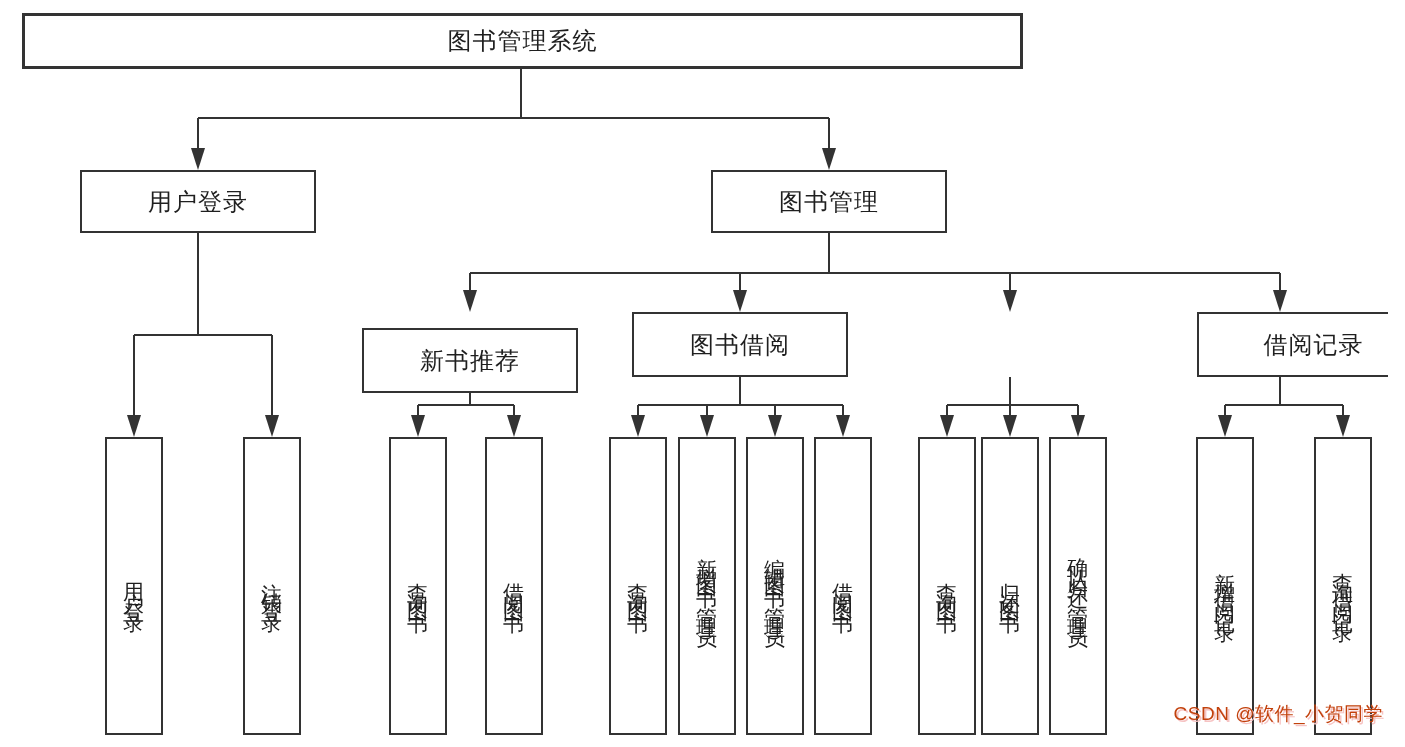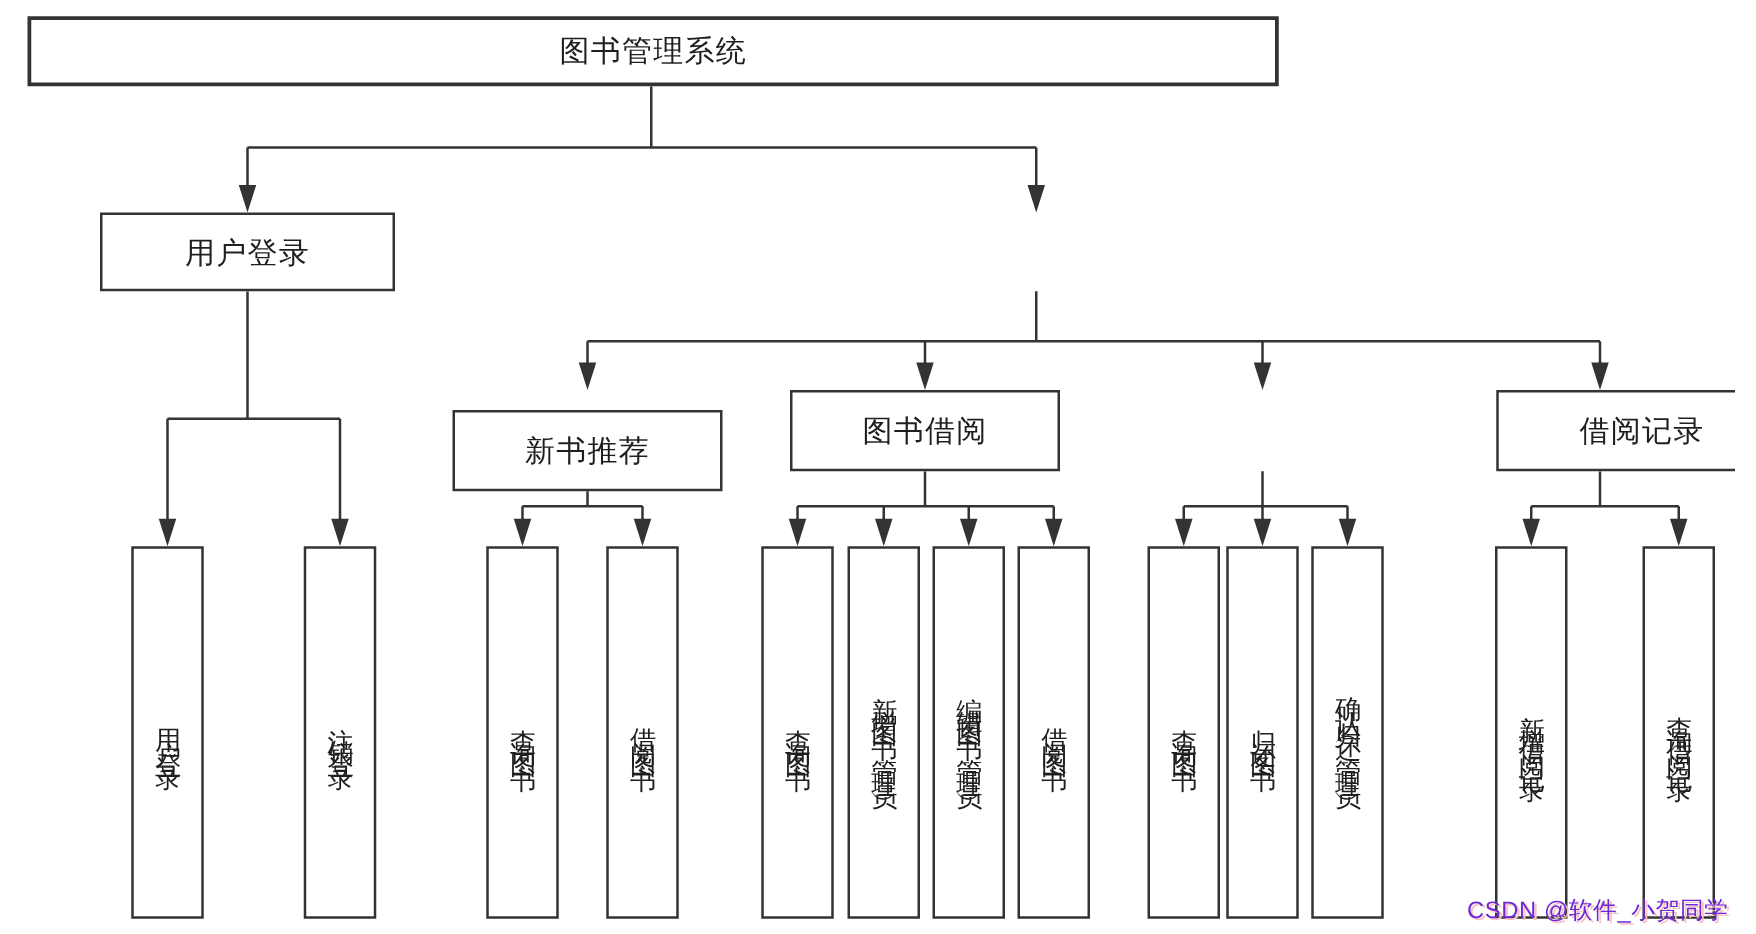--- a/index.html
+++ b/index.html
@@ -61,23 +61,23 @@
   #lf-6  { left: 746px; }
   #lf-7  { left: 814px; }
   #lf-8  { left: 918px; }
   #lf-9  { left: 981px; }
   #lf-10 { left: 1049px; }
   #lf-11 { left: 1196px; }
   #lf-12 { left: 1314px; }
   .watermark {
     position: absolute;
     right: 5px;
-    bottom: 6px;
+    bottom: 20px;
     font-size: 19px;
-    color: #6d28d9;
+    color: #c2410c;
     text-shadow: 2px 2px 0 #f6c3c3;
     letter-spacing: 0.5px;
     z-index: 5;
     white-space: nowrap;
     margin-left: 20px;
   }
 </style>
 </head>
 <body>
 
@@ -149,20 +149,23 @@
     </g>
   </svg>
 
   <div class="box h root" id="n-root">
     <span>图书管理系统</span>
   </div>
 
   <div class="box h" id="n-login">
     <span>用户登录</span>
   </div>
+  <div class="box h" id="n-mgmt">
+    <span>图书管理</span>
+  </div>
 
   <div class="box h" id="n-rec">
     <span>新书推荐</span>
   </div>
   <div class="box h" id="n-borrow">
     <span>图书借阅</span>
   </div>
   <div class="box h" id="n-hist">
     <span>借阅记录</span>
   </div>

